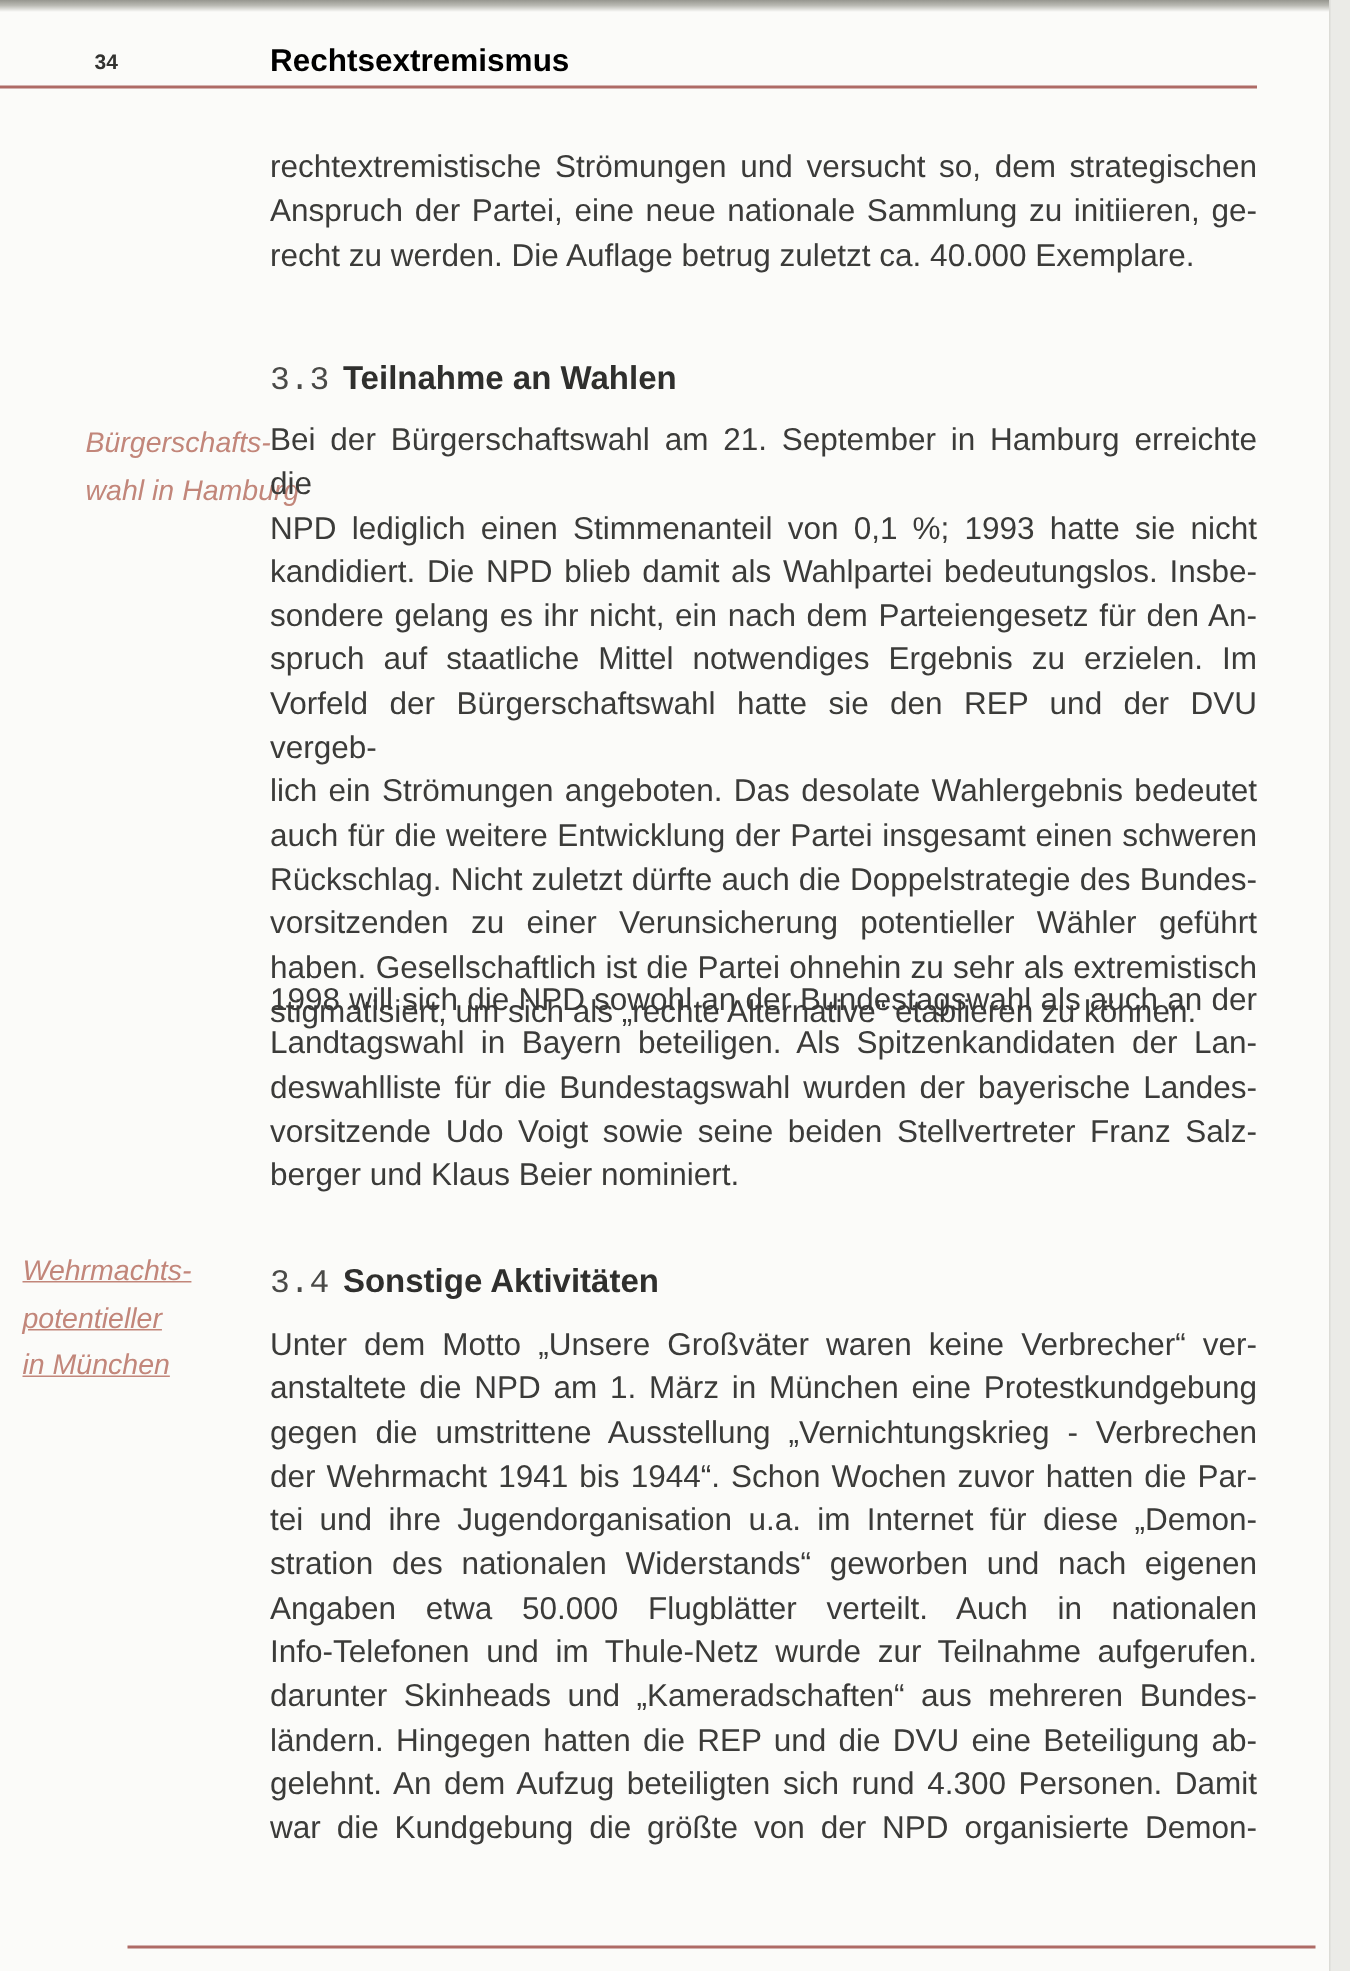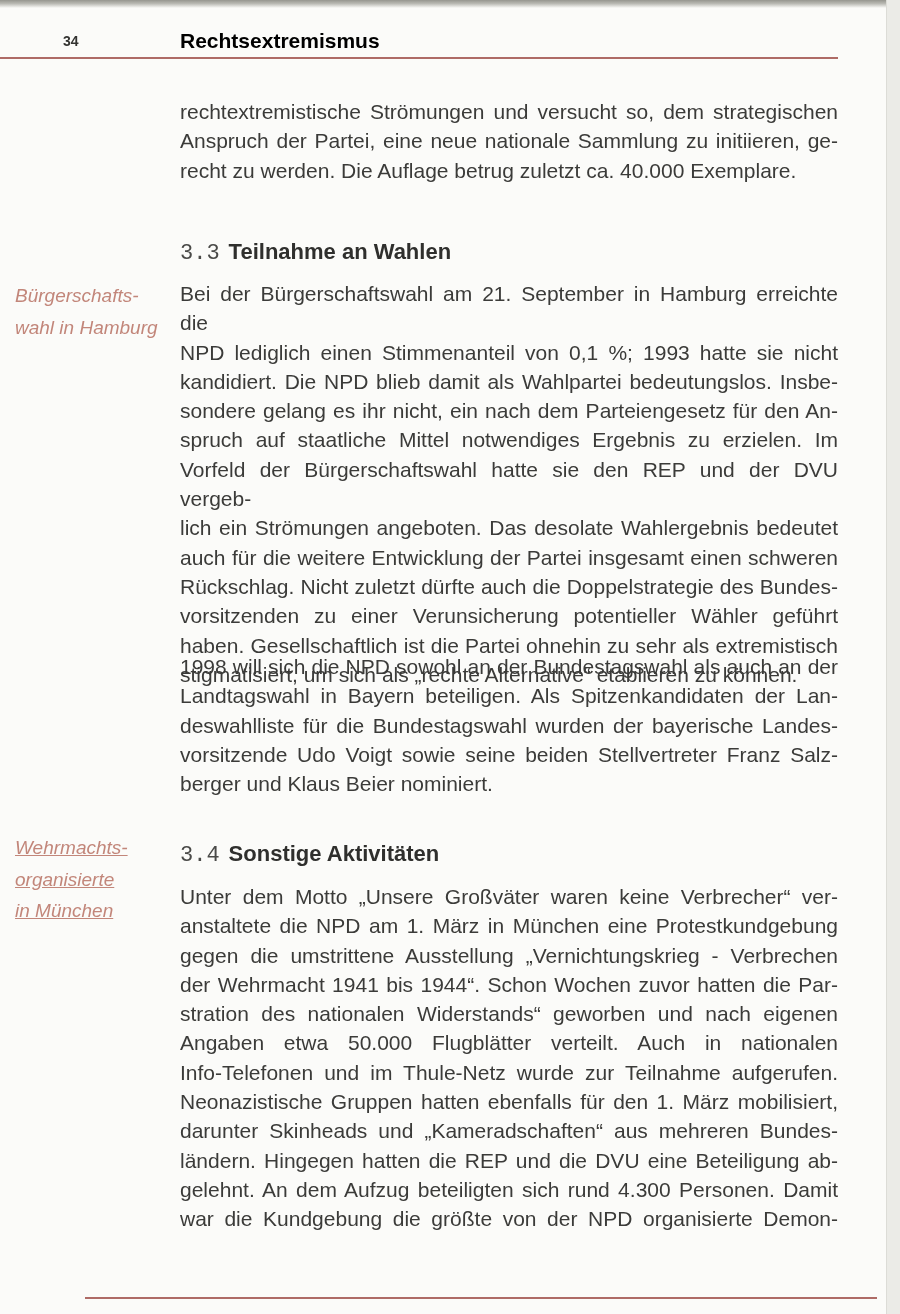--- a/index.html
+++ b/index.html
@@ -80,21 +80,21 @@
 <div class="para para-intro">
     <div class="line">rechtextremistische Strömungen und versucht so, dem strategischen</div>
     <div class="line">Anspruch der Partei, eine neue nationale Sammlung zu initiieren, ge-</div>
     <div class="line natural">recht zu werden. Die Auflage betrug zuletzt ca. 40.000 Exemplare.</div>
   </div>
 
 <div class="section-heading heading-33">
   <span class="sec-num">3.3</span><span class="sec-title">Teilnahme an Wahlen</span>
 </div>
 
-<div class="margin-note margin-note-1" style="color: rgb(194, 134, 122);">
+<div class="margin-note margin-note-1" style="color: rgb(194, 134, 122); margin-left: 42px;">
     <div class="line">Bürgerschafts-</div>
     <div class="line">wahl in Hamburg</div>
   </div>
 
 <div class="para para-wahlen-1">
     <div class="line">Bei der Bürgerschaftswahl am 21. September in Hamburg erreichte die</div>
     <div class="line">NPD lediglich einen Stimmenanteil von 0,1 %; 1993 hatte sie nicht</div>
     <div class="line">kandidiert. Die NPD blieb damit als Wahlpartei bedeutungslos. Insbe-</div>
     <div class="line">sondere gelang es ihr nicht, ein nach dem Parteiengesetz für den An-</div>
     <div class="line">spruch auf staatliche Mittel notwendiges Ergebnis zu erzielen. Im</div>
@@ -114,32 +114,32 @@
     <div class="line">vorsitzende Udo Voigt sowie seine beiden Stellvertreter Franz Salz-</div>
     <div class="line natural">berger und Klaus Beier nominiert.</div>
   </div>
 
 <div class="section-heading heading-34">
   <span class="sec-num">3.4</span><span class="sec-title">Sonstige Aktivitäten</span>
 </div>
 
 <div class="margin-note margin-note-2" style="color: rgb(194, 134, 122);">
     <div class="line">Wehrmachts-</div>
-    <div class="line">organisierte</div>
+    <div class="line">potentieller</div>
     <div class="line">in München</div>
   </div>
 
 <div class="para para-aktiv">
     <div class="line">Unter dem Motto „Unsere Großväter waren keine Verbrecher“ ver-</div>
     <div class="line">anstaltete die NPD am 1. März in München eine Protestkundgebung</div>
     <div class="line">gegen die umstrittene Ausstellung „Vernichtungskrieg - Verbrechen</div>
     <div class="line">der Wehrmacht 1941 bis 1944“. Schon Wochen zuvor hatten die Par-</div>
+    <div class="line">tei und ihre Jugendorganisation u.a. im Internet für diese „Demon-</div>
     <div class="line">stration des nationalen Widerstands“ geworben und nach eigenen</div>
     <div class="line">Angaben etwa 50.000 Flugblätter verteilt. Auch in nationalen</div>
     <div class="line">Info-Telefonen und im Thule-Netz wurde zur Teilnahme aufgerufen.</div>
-    <div class="line">Neonazistische Gruppen hatten ebenfalls für den 1. März mobilisiert,</div>
     <div class="line">darunter Skinheads und „Kameradschaften“ aus mehreren Bundes-</div>
     <div class="line">ländern. Hingegen hatten die REP und die DVU eine Beteiligung ab-</div>
     <div class="line">gelehnt. An dem Aufzug beteiligten sich rund 4.300 Personen. Damit</div>
     <div class="line">war die Kundgebung die größte von der NPD organisierte Demon-</div>
   </div>
 
 <div class="rule footer-rule accent-bg" style="background: rgb(174, 107, 102);"></div>
 
 </body></html>

